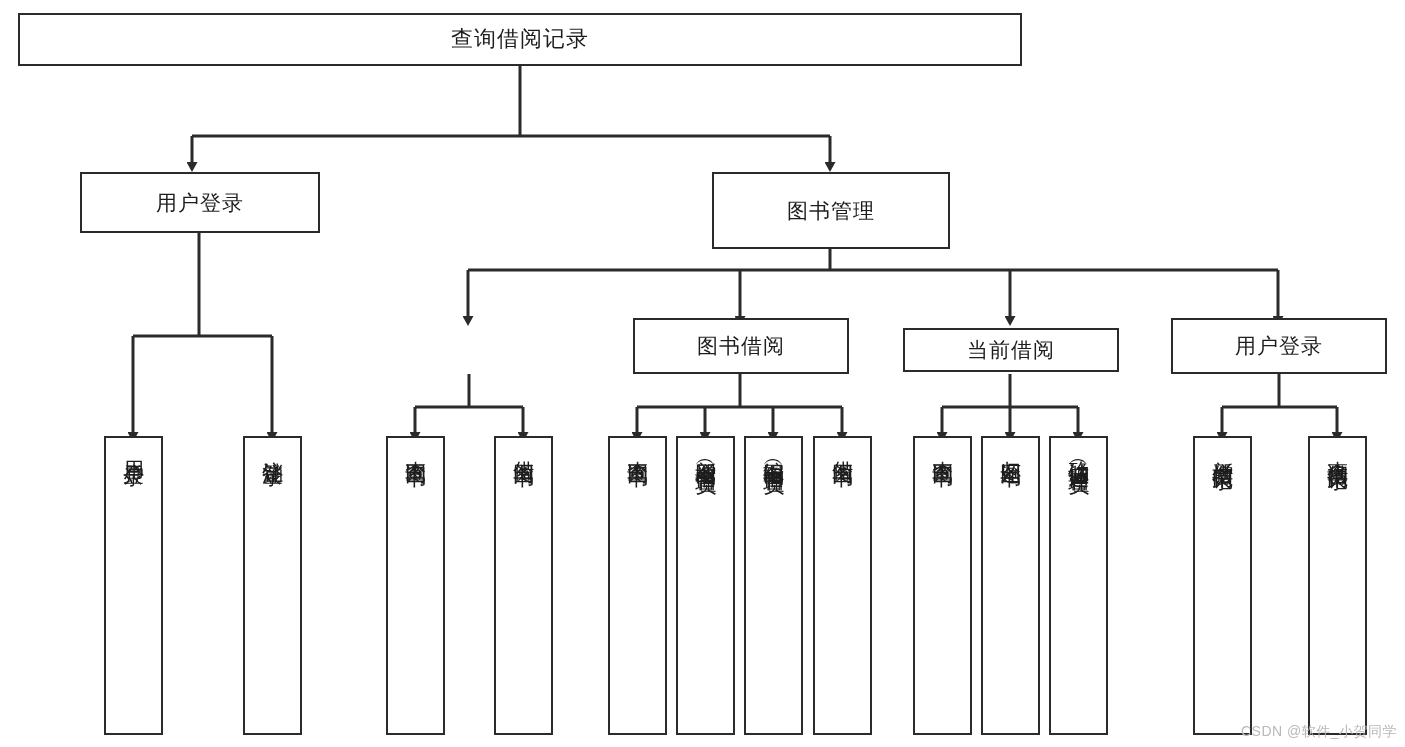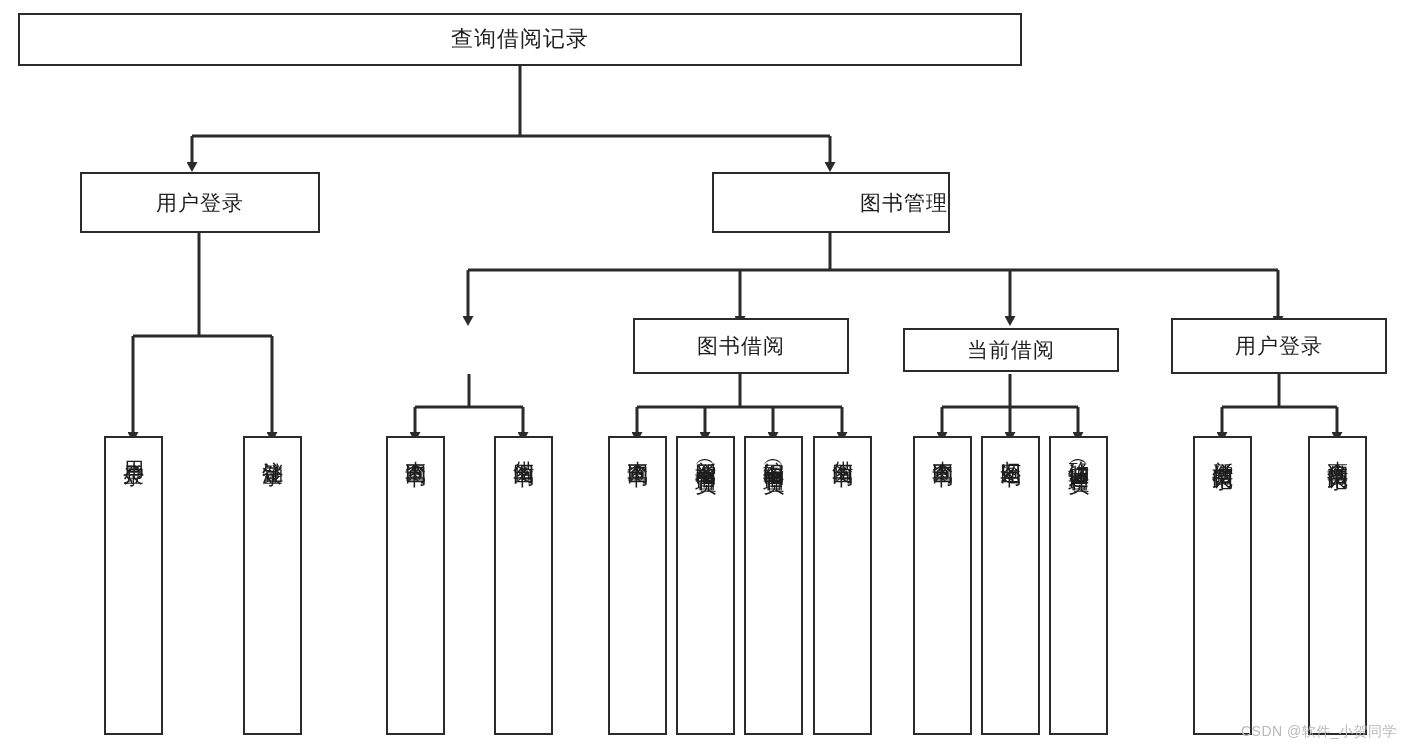--- a/index.html
+++ b/index.html
@@ -127,21 +127,21 @@
   </svg>
 
   <div class="node h" id="root-node" style="left:18px; top:13px; width:1004px; height:53px;">
     <span>查询借阅记录</span>
   </div>
 
   <div class="node h" style="left:80px; top:172px; width:240px; height:61px;">
     <span>用户登录</span>
   </div>
 
-  <div class="node h" style="left:712px; top:172px; width:238px; height:61px;justify-content:flex-end;">
+  <div class="node h" style="left:712px; top:172px; width:238px; height:77px;">
     <span>图书管理</span>
   </div>
 
 
   <div class="node h" style="left:633px; top:318px; width:216px; height:56px;">
     <span>图书借阅</span>
   </div>
 
   <div class="node h" style="left:903px; top:328px; width:216px; height:44px;">
     <span>当前借阅</span>

